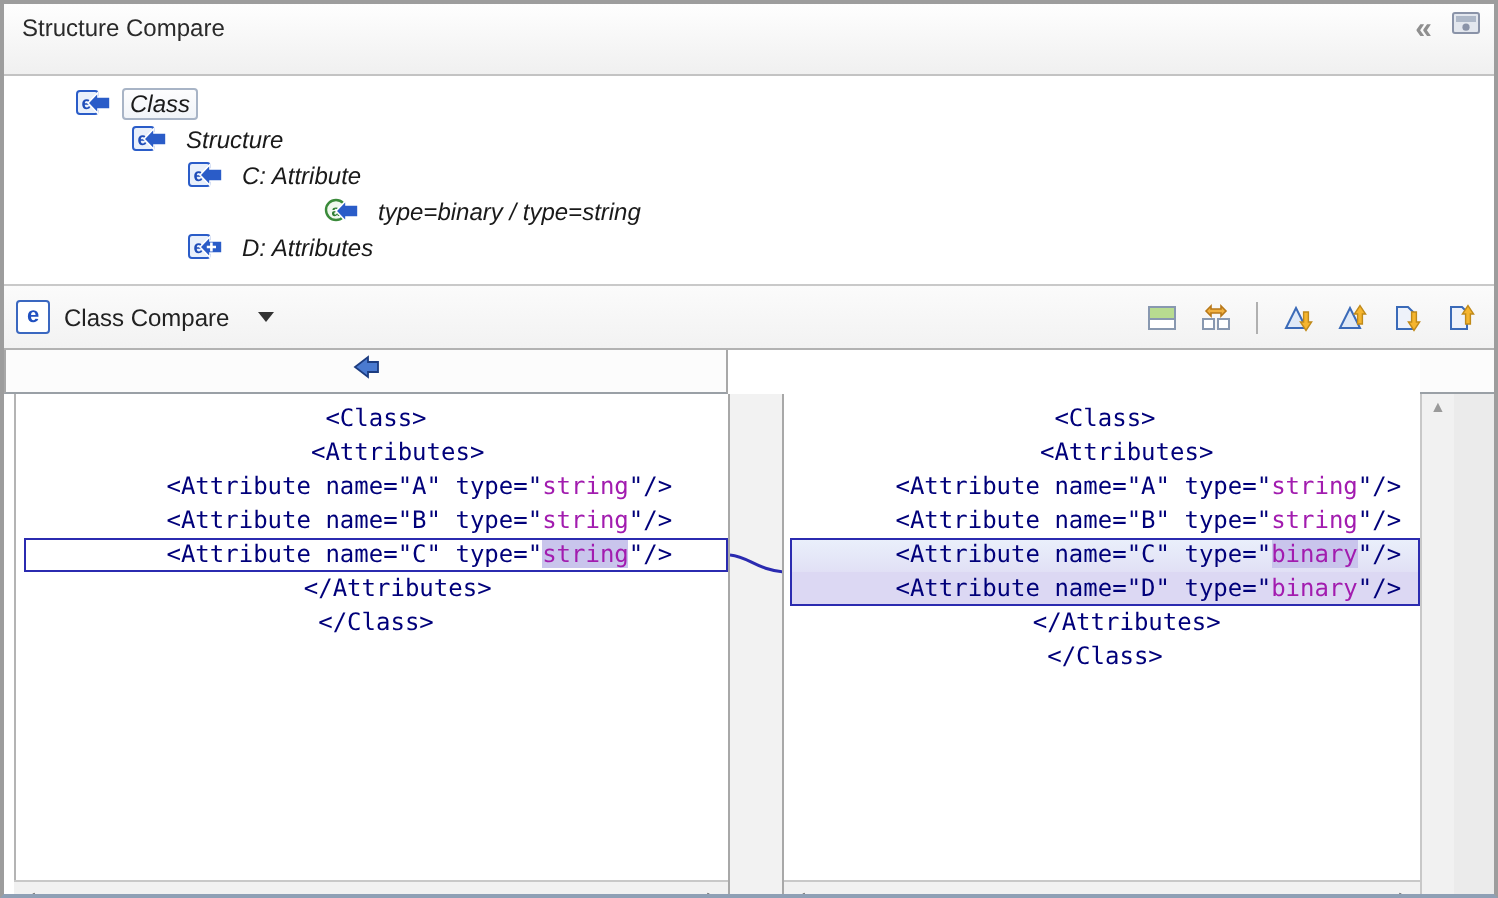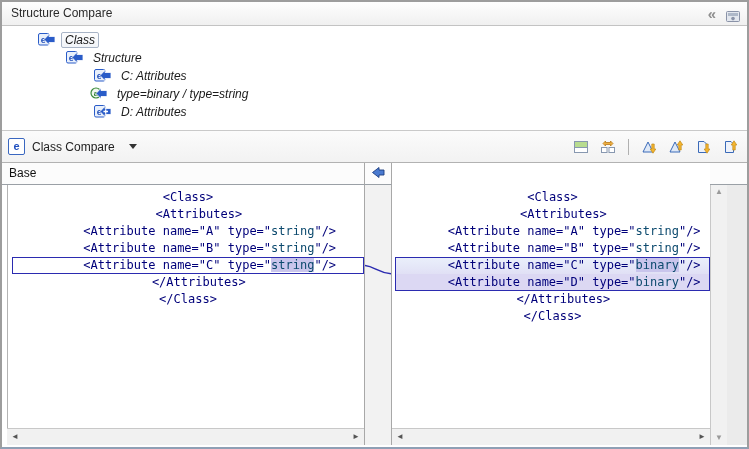--- a/index.html
+++ b/index.html
@@ -3,22 +3,22 @@
 <meta charset="utf-8">
 <style>
   html,body{margin:0;padding:0;background:#d8d8d8;font-family:"Liberation Sans",sans-serif;}
   .window{
     position:relative;width:745px;height:445px;margin:0;
     border:2px solid #9d9d9d;border-bottom-color:#8fa0b5;background:#fff;
     box-sizing:content-box;overflow:hidden;
   }
   
   .sc-header{
-    height:24px;line-height:25px;background:linear-gradient(#fefefe,#f0f0f0);
-    border-bottom:1px solid #c3c3c3;display:flex;align-items:center;
+    height:36px;line-height:25px;background:linear-gradient(#fefefe,#f0f0f0);
+    border-bottom:1px solid #c3c3c3;display:flex;align-items:flex-start;
     font-size:12px;color:#2a2a2a;padding:0 6px 0 9px;box-sizing:border-box;
   }
   .sc-header .spacer{flex:1;}
   .collapse-glyph{font-size:15px;font-weight:bold;color:#8f8f8f;letter-spacing:-2px;margin-right:12px;cursor:default;}
   .panelmenu{width:15px;height:13px;display:inline-block;}
   .sc-tree{height:104px;background:#fff;padding-top:5px;box-sizing:border-box;overflow:hidden;}
   .tree-row{height:18px;display:flex;align-items:center;font-size:12px;color:#1a1a1a;white-space:nowrap;}
   .tree-row .ticon{width:18px;height:16px;margin-right:5px;flex:0 0 auto;}
   .tree-row .tlabel{padding:0 3px;border:1px solid transparent;border-radius:2px;line-height:14px;font-style:italic;}
   .tree-row.selected .tlabel{border-color:#a8b4c6;background:linear-gradient(#fdfdfe,#f1f4f8);}
@@ -49,21 +49,21 @@
     line-height:21px;padding-left:7px;white-space:nowrap;overflow:hidden;}
   .hdr-gutter{background:#fcfcfc;border-bottom:1px solid #9aa0a6;border-left:1px solid #a8a8a8;border-right:1px solid #a8a8a8;
     display:flex;align-items:center;justify-content:center;padding:0;}
   .hdr-right-fill{background:#fcfcfc;border-bottom:1px solid #9aa0a6;grid-column:4 / span 2;}
   .pane{background:#fff;overflow:hidden;position:relative;font-family:"DejaVu Sans Mono","Liberation Mono",monospace;
     font-size:12px;line-height:17px;padding-top:4px;}
   .pane-left{margin-left:5px;border-left:1px solid #b4b4b4;padding-left:4px;}
   .pane-right{padding-left:3px;}
   .code-line{white-space:pre;height:17px;text-align:center;}
   .t-n{color:#00007a;}
-  .t-g{color:#0c4a6e;}
+  .t-g{color:#a21caf;}
   .t-hl{background:#c9c5ec;}
   .diff-box{outline:1px solid #2b2bb0;outline-offset:-1px;}
   .bg-blue{background:linear-gradient(180deg,#eaf0fb,#e1e0f5);}
   .bg-purple{background:#dcd8f3;}
   .gutter{background:#f2f2f2;border-left:1px solid #a8a8a8;border-right:1px solid #a8a8a8;position:relative;overflow:hidden;}
   .gutter svg{position:absolute;top:0;left:0;}
   .gutter-bottom{background:#f2f2f2;border-left:1px solid #a8a8a8;border-right:1px solid #a8a8a8;}
   .vscroll{grid-column:4;grid-row:2 / span 2;background:#f1f1f1;border-left:1px solid #c8c8c8;
     display:flex;flex-direction:column;justify-content:space-between;align-items:center;padding:3px 0;box-sizing:border-box;}
   .vs-arrow{font-size:8px;color:#9a9a9a;line-height:8px;}
@@ -107,23 +107,23 @@
             <path d="M17 4.5 L11 4.5 L11 2.2 L6 7.5 L11 12.8 L11 10.5 L17 10.5 Z" fill="#2a5cc8" stroke="#ffffff" stroke-width="0.8"></path>
           </svg></span>
         <span class="tlabel">Structure</span>
       </div>
       <div class="tree-row" style="padding-left: 92px;">
         <span class="ticon"><svg width="18" height="16" viewBox="0 0 18 16">
             <rect x="0.5" y="1.5" width="10.5" height="11.5" rx="1.5" fill="#e9f0fb" stroke="#2a5cc8"></rect>
             <text x="5.3" y="10.5" font-size="9" font-weight="bold" fill="#1f4db8" text-anchor="middle" font-family="Liberation Sans,sans-serif">e</text>
             <path d="M17 4.5 L11 4.5 L11 2.2 L6 7.5 L11 12.8 L11 10.5 L17 10.5 Z" fill="#2a5cc8" stroke="#ffffff" stroke-width="0.8"></path>
           </svg></span>
-        <span class="tlabel">C: Attributes</span>
-      </div>
-      <div class="tree-row" style="padding-left: 88px;">
+        <span class="tlabel">C: Attribute</span>
+      </div>
+      <div class="tree-row" style="padding-left: 120px; margin-left: 40px;">
         <span class="ticon"><svg width="18" height="16" viewBox="0 0 18 16">
             <circle cx="6" cy="7" r="5" fill="#f0f8ee" stroke="#3a8a3a" stroke-width="1.2"></circle>
             <text x="6" y="10" font-size="8" font-weight="bold" fill="#2e7d32" text-anchor="middle" font-family="Liberation Sans,sans-serif">a</text>
             <path d="M17 4.5 L11 4.5 L11 2.2 L6 7.5 L11 12.8 L11 10.5 L17 10.5 Z" fill="#2a5cc8" stroke="#ffffff" stroke-width="0.8"></path>
           </svg></span>
         <span class="tlabel">type=binary / type=string</span>
       </div>
       <div class="tree-row" style="padding-left: 92px;">
         <span class="ticon"><svg width="18" height="16" viewBox="0 0 18 16">
             <rect x="0.5" y="1.5" width="10.5" height="11.5" rx="1.5" fill="#e9f0fb" stroke="#2a5cc8"></rect>
@@ -176,21 +176,20 @@
       <span class="tb-btn">
         <svg width="16" height="16" viewBox="0 0 16 16">
           <path d="M3.5 2.5 h5.5 l2.5 2.5 v8.5 h-8 Z" fill="#eef2fa" stroke="#3a6ab8"></path>
           <path d="M12 1.8 L14.8 6 h-1.6 v5 h-2.4 V6 H9.2 Z" fill="#f5b52e" stroke="#c08a1a" stroke-width="0.7"></path>
         </svg>
       </span>
     </span>
   </div>
 
   <div class="tc-grid">
-    <div class="hdr-cell">Base</div>
     <div class="hdr-gutter">
       <span>
         <svg width="14" height="13" viewBox="0 0 14 13">
           <path d="M13 4 h-5 V1.5 L1.5 6.5 L8 11.5 V9 h5 Z" fill="#4a7ad0" stroke="#1c3c80" stroke-width="0.9"></path>
         </svg>
       </span>
     </div>
     <div class="hdr-right-fill"></div>
 
     <div class="pane pane-left" id="paneLeft">

